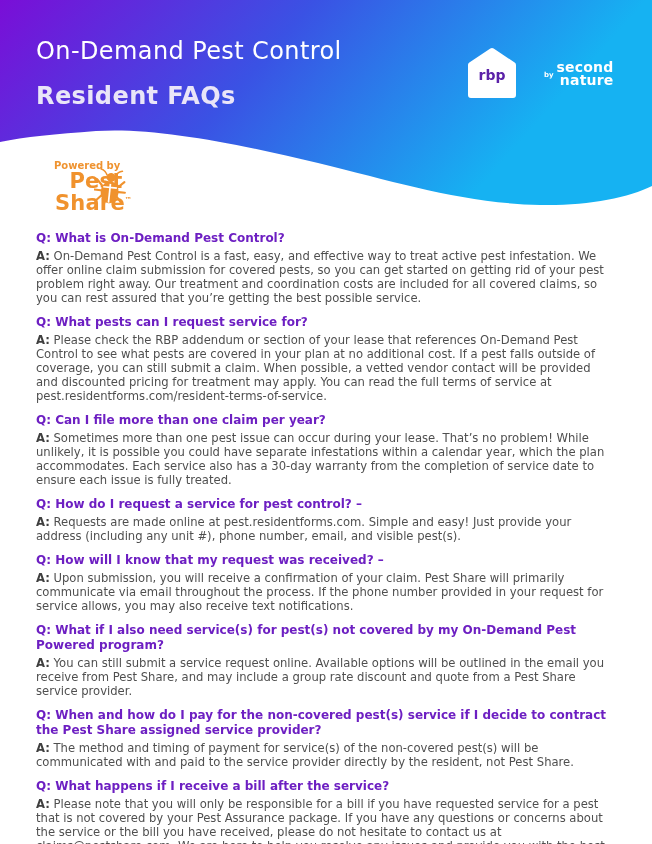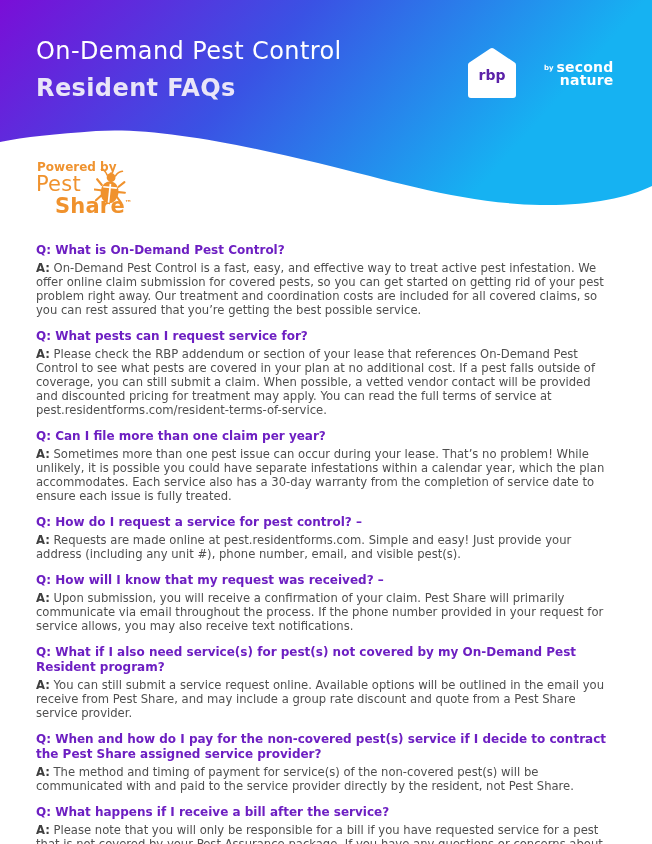--- a/index.html
+++ b/index.html
@@ -5,40 +5,40 @@
   html,body { margin:0; padding:0; background:#ffffff; }
   .page {
     position:relative; width:652px; height:844px; background:#ffffff;
     overflow:hidden; font-family:"DejaVu Sans", sans-serif;
   }
 
   
   .header-wave { position:absolute; top:0; left:0; width:652px; height:232px; }
   .title-block { position:absolute; top:36px; left:36px; z-index:2; }
   .title-line1 { color:#ffffff; font-size:24px; font-weight:400; letter-spacing:0.4px; line-height:30px;text-align:center; }
-  .title-line2 { color:#e9e5f8; font-size:24px; font-weight:700; letter-spacing:0.4px; line-height:30px; margin-top:7px; }
+  .title-line2 { color:#e9e5f8; font-size:24px; font-weight:700; letter-spacing:0.4px; line-height:30px; margin-top:15px; }
 
   .rbp-area { position:absolute; top:46px; left:464px; display:flex; align-items:center; gap:24px; z-index:2; }
   .rbp-badge { width:56px; height:56px; display:block; }
   .sn-wrap { display:flex; align-items:flex-start; gap:3px; }
-  .sn-by { color:#ffffff; font-size:7px; font-weight:600; margin-top:3px; }
+  .sn-by { color:#ffffff; font-size:7px; font-weight:600; margin-top:10px; }
   .sn-text { color:#ffffff; font-size:14px; font-weight:700; line-height:13px; text-align:right; letter-spacing:0.2px; }
 
   
   .ps-logo { position:absolute; top:160px; left:36px; width:120px; z-index:2; }
-  .ps-powered { color:#ef9330; font-size:12px; font-weight:600; margin:0 0 1px 1px; }
-  .ps-word1 { color:#f0922d; font-size:21px; font-weight:400; line-height:19px; letter-spacing:0.2px; }
+  .ps-powered { color:#ef9330; font-size:10px; font-weight:600; margin:0 0 1px 18px; }
+  .ps-word1 { color:#f0922d; font-size:21px; font-weight:700; line-height:19px; letter-spacing:0.2px;text-align:center; }
   .ps-word2 { color:#f0922d; font-size:21px; font-weight:800; line-height:19px; letter-spacing:0.2px; margin-left:19px; }
   .ps-tm { font-size:7px; font-weight:700; vertical-align:super; }
   .ps-bug { position:absolute; top:9px; left:58px; width:32px; height:38px; }
 
   
   .content { position:absolute; top:231px; left:36px; width:580px; z-index:2; }
   .faq h3 {
-    margin:12px 0 3px 0; font-size:12px; font-weight:700; color:#6d1fc2; line-height:15px;
+    margin:0 0 3px 0; font-size:12px; font-weight:700; color:#6d1fc2; line-height:15px;
   }
   .faq p {
     margin:0 0 10px 0; font-size:11.6px; color:#4f4f4f; line-height:14px;
   }
   .faq p b { color:#3f3f3f; }
 </style>
 </head>
 <body>
 
 <div class="page">
@@ -127,21 +127,21 @@
       <h3>Q: How do I request a service for pest control? –</h3>
       <p><b>A:</b> <span>Requests are made online at pest.residentforms.com. Simple and easy! Just provide your address (including any unit #), phone number, email, and visible pest(s).</span></p>
     </div>
 
     <div class="faq">
       <h3>Q: How will I know that my request was received? –</h3>
       <p><b>A:</b> <span>Upon submission, you will receive a confirmation of your claim. Pest Share will primarily communicate via email throughout the process. If the phone number provided in your request for service allows, you may also receive text notifications.</span></p>
     </div>
 
     <div class="faq">
-      <h3>Q: What if I also need service(s) for pest(s) not covered by my On-Demand Pest Resident program?</h3>
+      <h3>Q: What if I also need service(s) for pest(s) not covered by my On-Demand Pest Powered program?</h3>
       <p><b>A:</b> <span>You can still submit a service request online. Available options will be outlined in the email you receive from Pest Share, and may include a group rate discount and quote from a Pest Share service provider.</span></p>
     </div>
 
     <div class="faq">
       <h3>Q: When and how do I pay for the non-covered pest(s) service if I decide to contract the Pest Share assigned service provider?</h3>
       <p><b>A:</b> <span>The method and timing of payment for service(s) of the non-covered pest(s) will be communicated with and paid to the service provider directly by the resident, not Pest Share.</span></p>
     </div>
 
     <div class="faq">
       <h3>Q: What happens if I receive a bill after the service?</h3>

